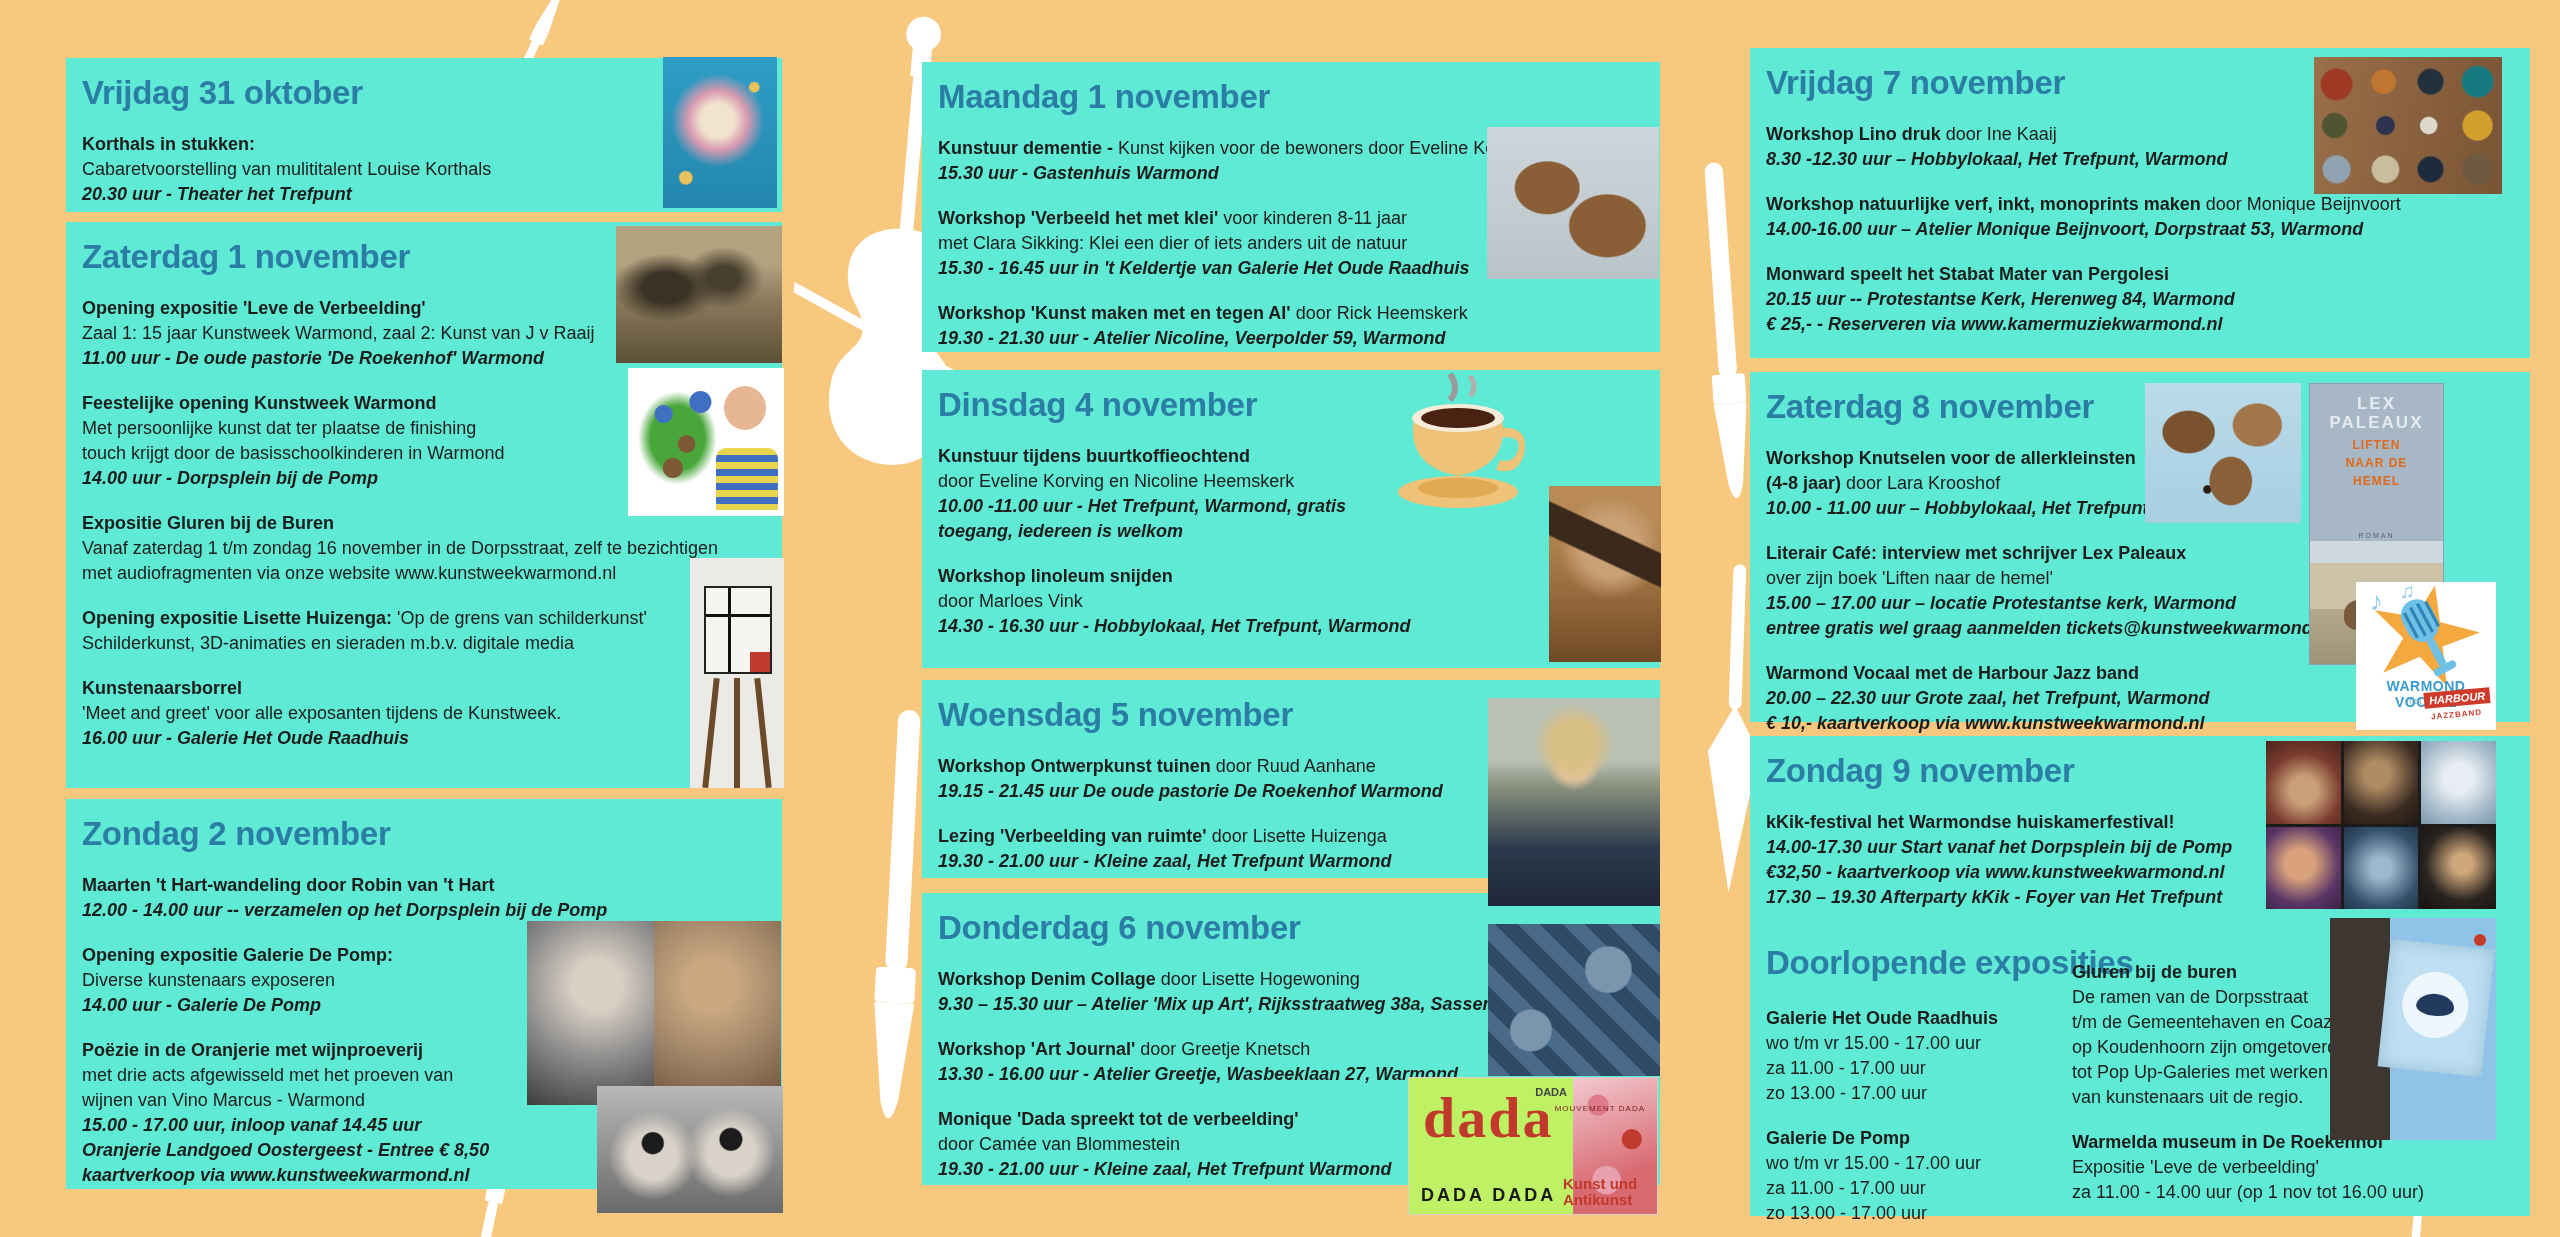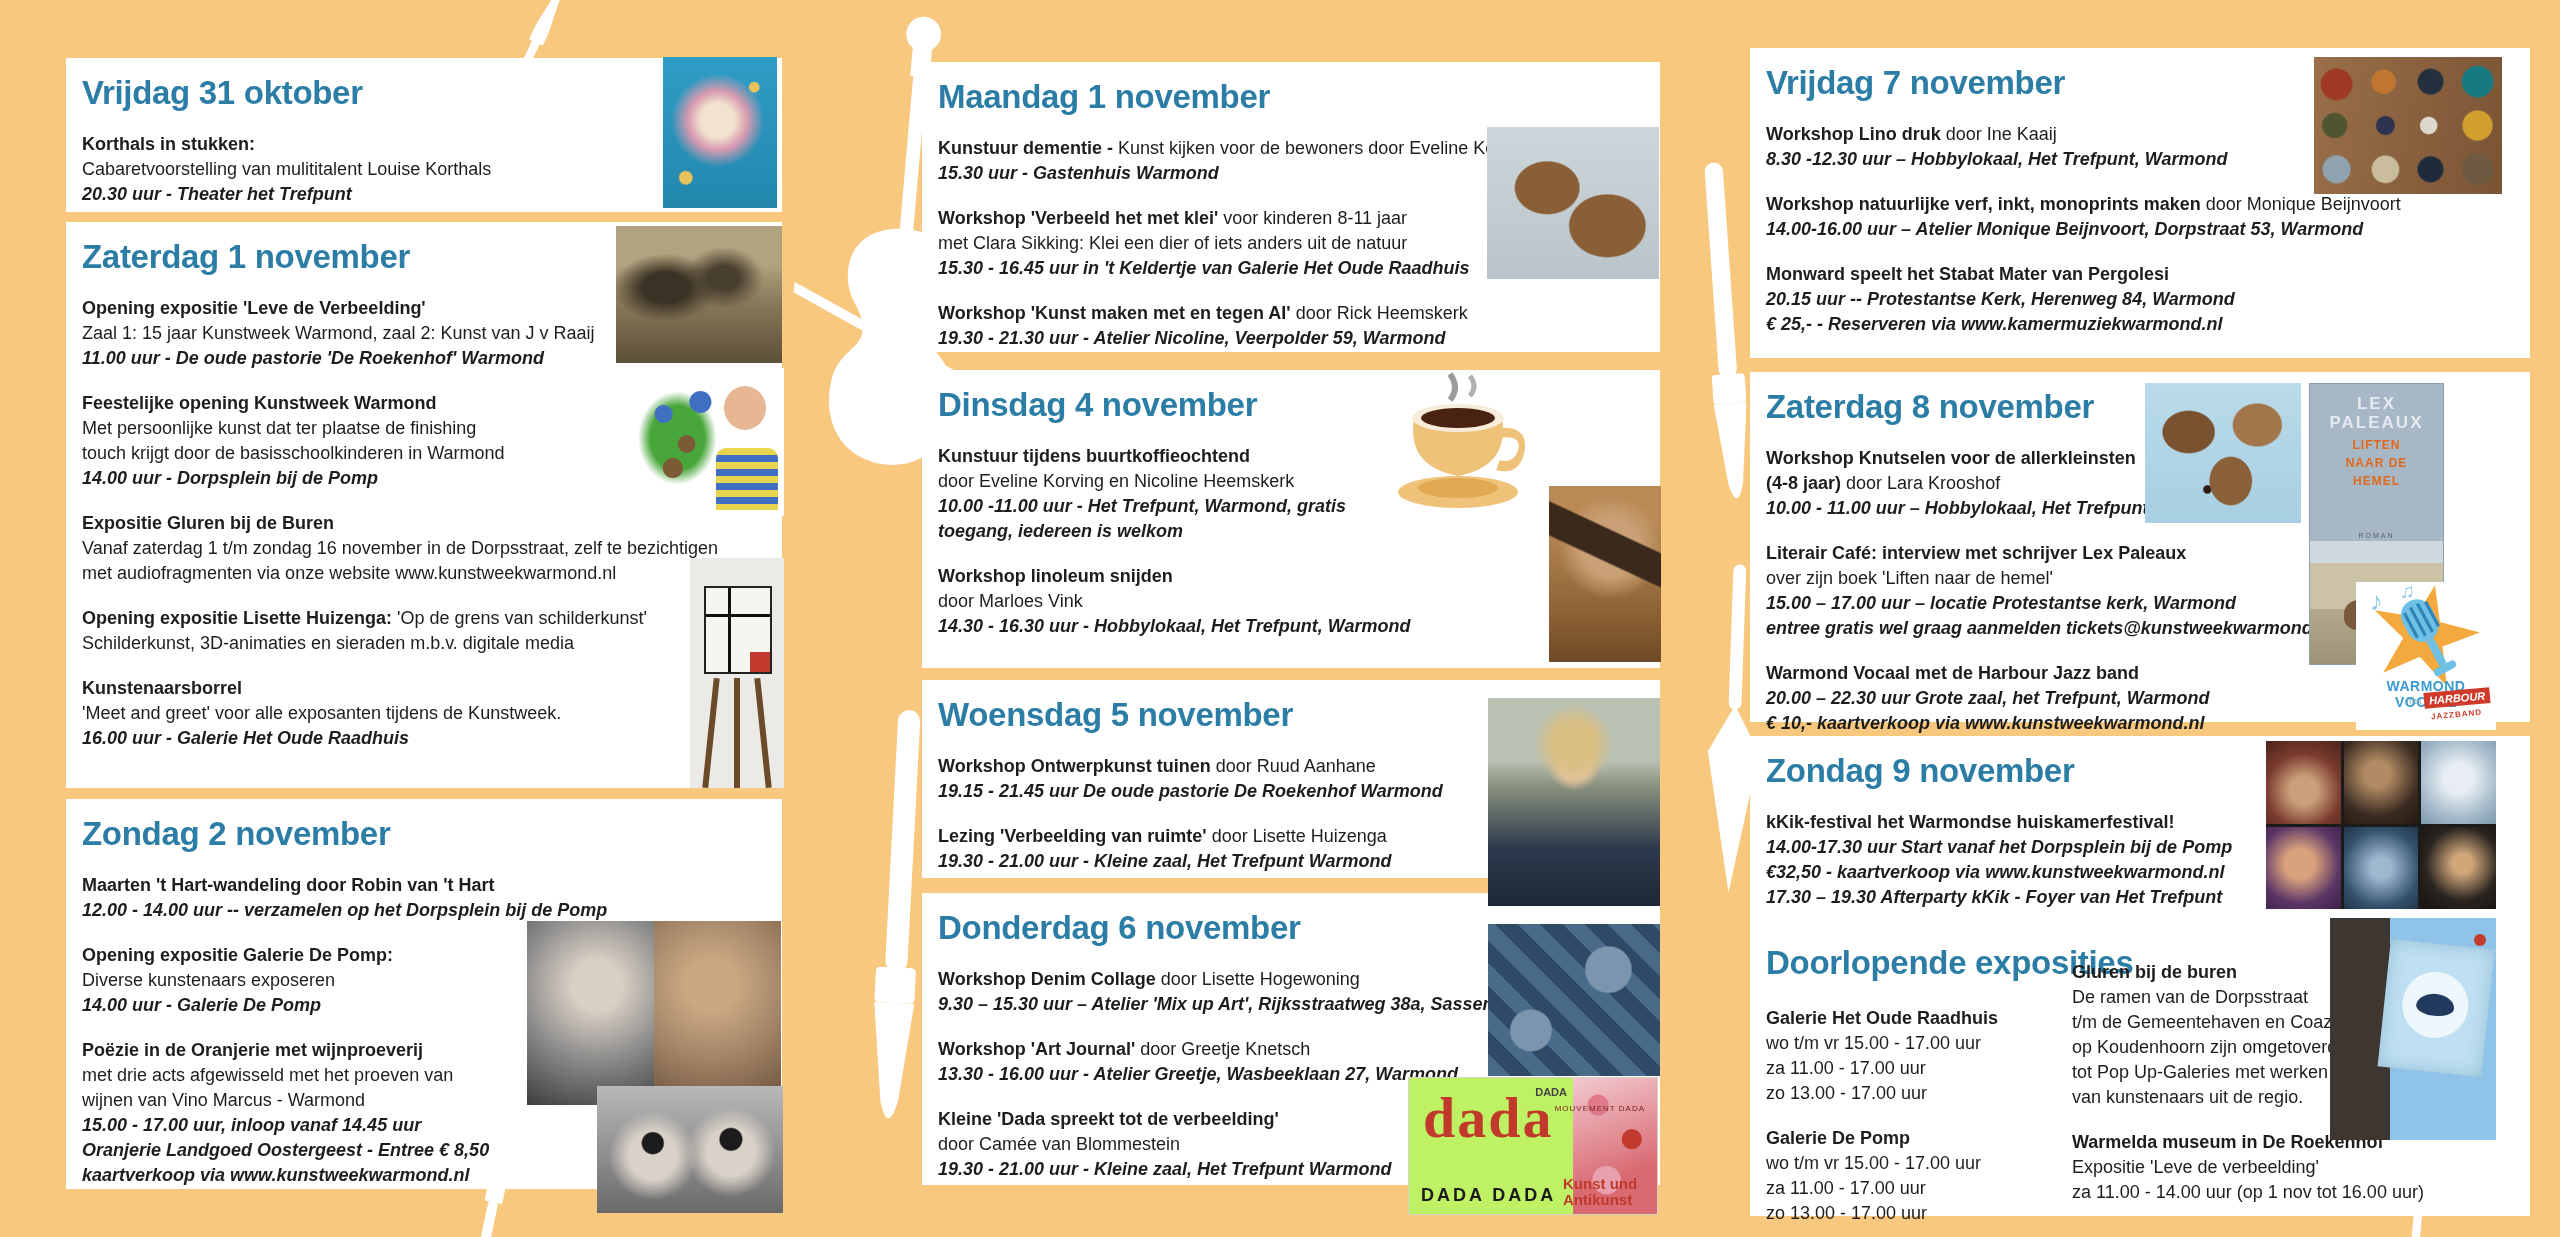--- a/index.html
+++ b/index.html
@@ -5,21 +5,21 @@
   html,body{margin:0;padding:0;}
   body{background:#f7c87d;}
   #poster{
     position:relative;width:2560px;height:1237px;overflow:hidden;
     background:#f7c87d;
     font-family:"Liberation Sans","DejaVu Sans",sans-serif;
     color:#1d1d1b;
   }
   
   .card{
-    position:absolute;background:#ffffff;z-index:1;
+    position:absolute;background:#5eead4;z-index:1;
     padding:12px 8px 0 16px;box-sizing:border-box;
   }
   .day{
     margin:4px 0 20px 0;font-size:33px;line-height:38px;font-weight:700;
     color:#2c7da6;letter-spacing:-0.3px;
   }
   .event{margin:0 0 20px 0;}
   .line{font-size:18px;line-height:25px;white-space:nowrap;}
   .seg-b{font-weight:700;}
   .seg-n{font-weight:400;}
@@ -334,21 +334,21 @@
     <div class="events">
         <div class="event">
           <div class="line"><span class="seg-b">Workshop Denim Collage </span> <span class="seg-n">door Lisette Hogewoning</span> </div>
           <div class="line"><span class="seg-t">9.30 – 15.30 uur – Atelier 'Mix up Art', Rijksstraatweg 38a, Sassenheim</span> </div>
         </div>
         <div class="event">
           <div class="line"><span class="seg-b">Workshop 'Art Journal' </span> <span class="seg-n">door Greetje Knetsch</span> </div>
           <div class="line"><span class="seg-t">13.30 - 16.00 uur - Atelier Greetje, Wasbeeklaan 27, Warmond</span> </div>
         </div>
         <div class="event">
-          <div class="line"><span class="seg-b">Kleine 'Dada spreekt tot de verbeelding'</span> </div>
+          <div class="line"><span class="seg-b">Monique 'Dada spreekt tot de verbeelding'</span> </div>
           <div class="line"><span class="seg-n">door Camée van Blommestein</span> </div>
           <div class="line"><span class="seg-t">19.30 - 21.00 uur - Kleine zaal, Het Trefpunt Warmond</span> </div>
         </div>
       </div>
   </section>
 
   <section class="card" style="left:1750px;top:48px;width:780px;height:310px">
     <h2 class="day">Vrijdag 7 november</h2>
     <div class="events">
         <div class="event">

